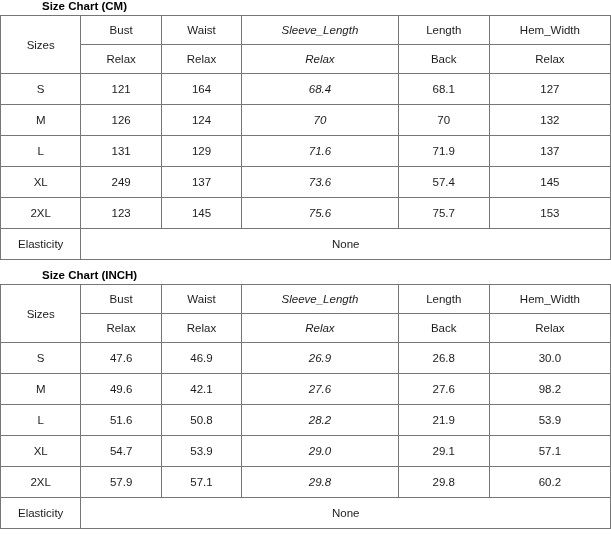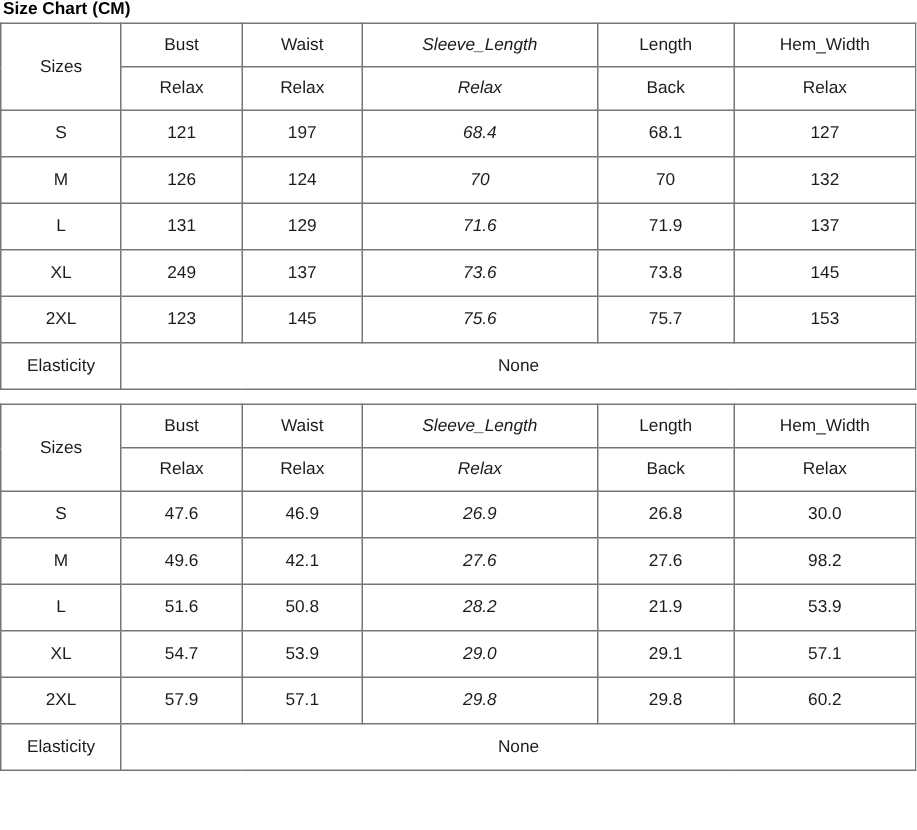--- a/index.html
+++ b/index.html
@@ -17,20 +17,21 @@
   .page {
     width: 611px;
     box-sizing: border-box;
   }
   .chart-title {
     font-size: 11.5px;
     font-weight: bold;
     color: #000000;
     padding: 0 0 2px 2px;
     line-height: 13px;
+    margin-left: 40px;
   }
   table.size-table {
     border-collapse: collapse;
     width: 611px;
     table-layout: fixed;
   }
   table.size-table td {
     border: 1px solid #767676;
     text-align: center;
     vertical-align: middle;
@@ -76,21 +77,21 @@
         <td class="col-bust">Relax</td>
         <td class="col-waist">Relax</td>
         <td class="col-sleeve">Relax</td>
         <td class="col-length">Back</td>
         <td class="col-hem">Relax</td>
       </tr>
 
       <tr class="data-row">
         <td class="col-sizes">S</td>
         <td class="col-bust">121</td>
-        <td class="col-waist">197</td>
+        <td class="col-waist">164</td>
         <td class="col-sleeve">68.4</td>
         <td class="col-length">68.1</td>
         <td class="col-hem">127</td>
       </tr>
       <tr class="data-row">
         <td class="col-sizes">M</td>
         <td class="col-bust">126</td>
         <td class="col-waist">124</td>
         <td class="col-sleeve">70</td>
         <td class="col-length">70</td>
@@ -102,41 +103,42 @@
         <td class="col-waist">129</td>
         <td class="col-sleeve">71.6</td>
         <td class="col-length">71.9</td>
         <td class="col-hem">137</td>
       </tr>
       <tr class="data-row">
         <td class="col-sizes">XL</td>
         <td class="col-bust">249</td>
         <td class="col-waist">137</td>
         <td class="col-sleeve">73.6</td>
-        <td class="col-length">73.8</td>
+        <td class="col-length">57.4</td>
         <td class="col-hem">145</td>
       </tr>
       <tr class="data-row">
         <td class="col-sizes">2XL</td>
         <td class="col-bust">123</td>
         <td class="col-waist">145</td>
         <td class="col-sleeve">75.6</td>
         <td class="col-length">75.7</td>
         <td class="col-hem">153</td>
       </tr>
 
       <tr class="elastic-row">
         <td class="col-sizes">Elasticity</td>
         <td colspan="5">None</td>
       </tr>
     </tbody>
   </table>
 
   <div class="spacer"></div>
 
+  <div class="chart-title">Size Chart (INCH)</div>
   <table class="size-table">
     <tbody>
       <tr class="head-row">
         <td class="col-sizes" rowspan="2">Sizes</td>
         <td class="col-bust">Bust</td>
         <td class="col-waist">Waist</td>
         <td class="col-sleeve">Sleeve_Length</td>
         <td class="col-length">Length</td>
         <td class="col-hem">Hem_Width</td>
       </tr>

